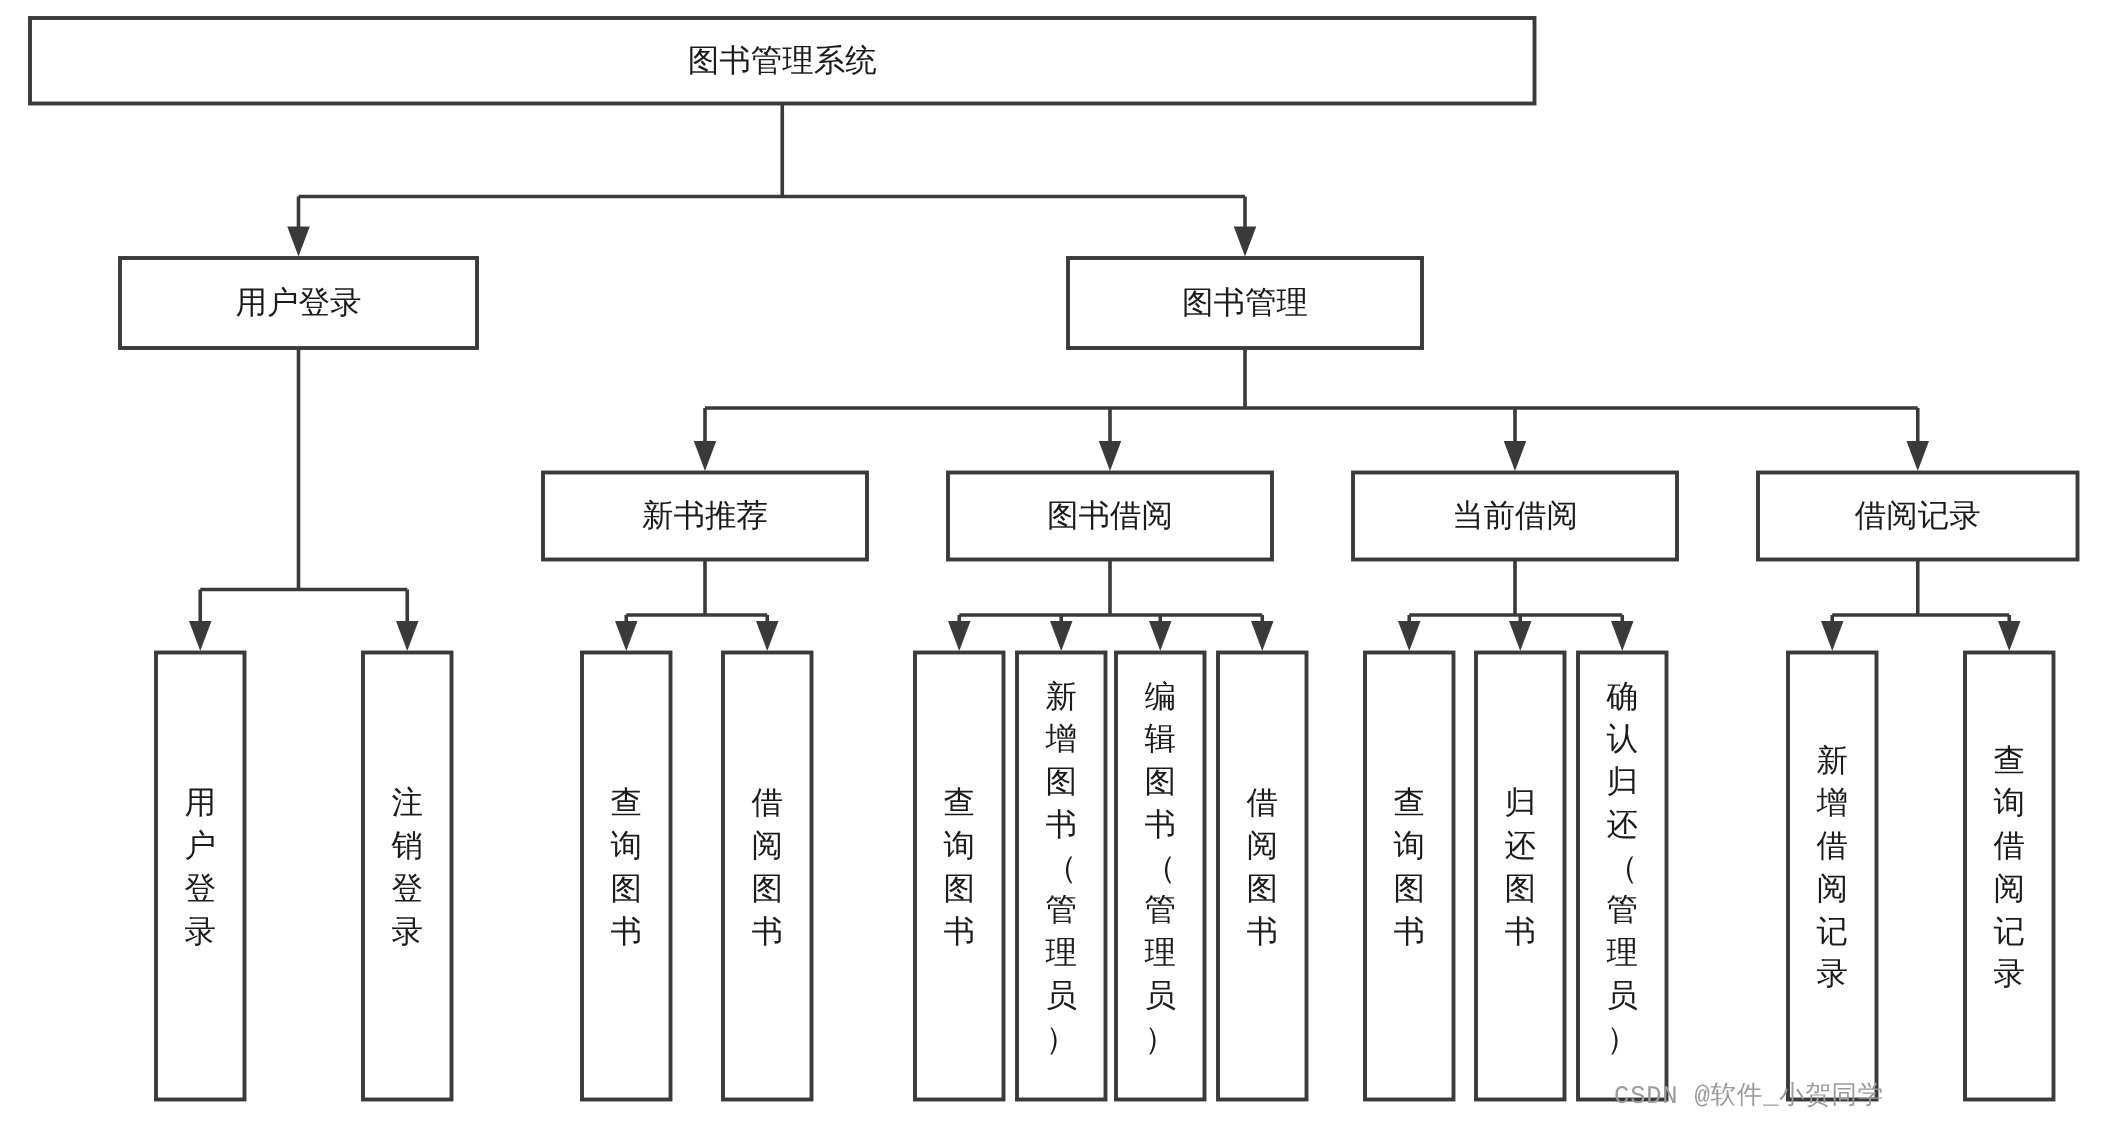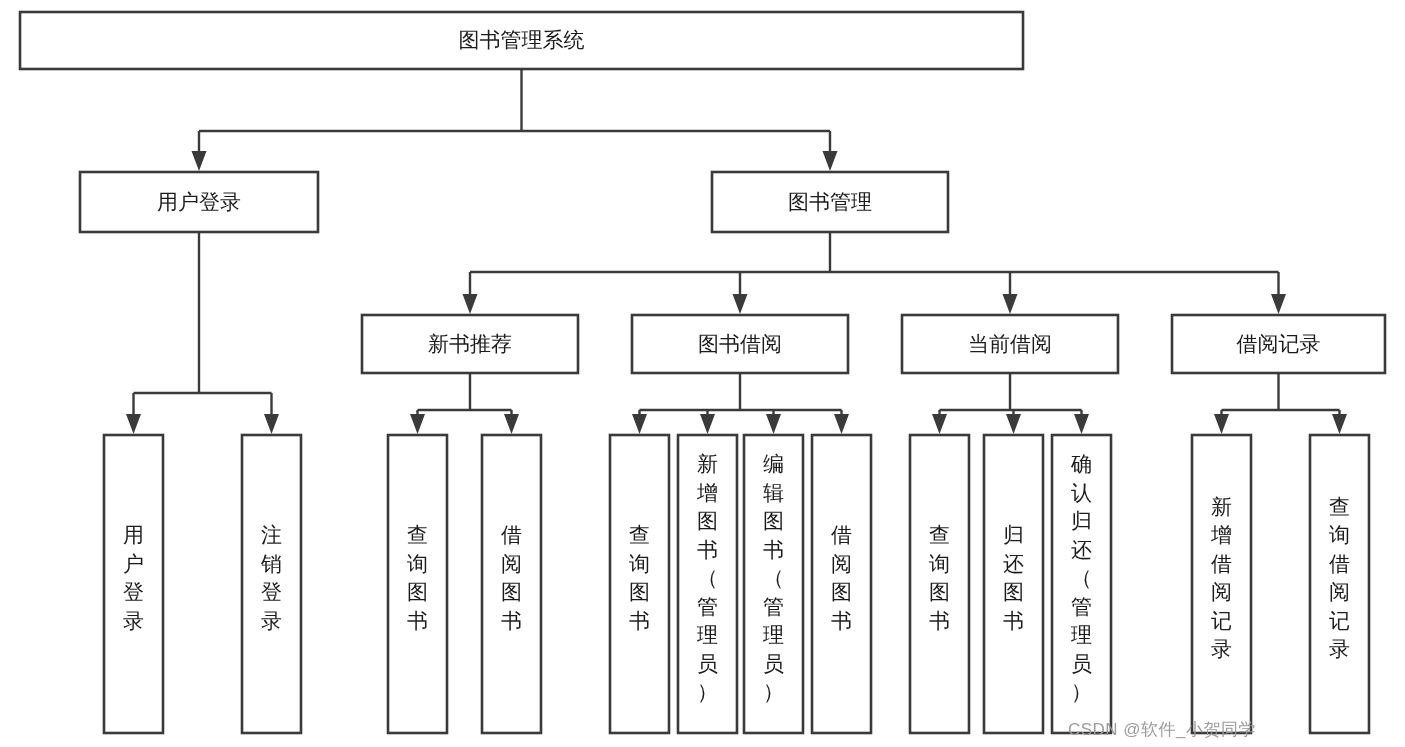--- a/index.html
+++ b/index.html
@@ -52,21 +52,21 @@
   .node-label-v {
     fill: #1b1b1b;
     font-family: "Liberation Sans", "DejaVu Sans", sans-serif;
     font-size: 21px;
     text-anchor: middle;
   }
   .watermark {
     position: absolute;
     right: 8px;
     bottom: 6px;
-    font-family: Liberation Sans, sans-serif;
+    font-family: Liberation Mono, monospace;
     font-size: 17px;
     color: #9b9b9b;
     letter-spacing: 0.5px;
     white-space: nowrap;
     user-select: none;
   }
 </style>
 </head>
 <body>
 

